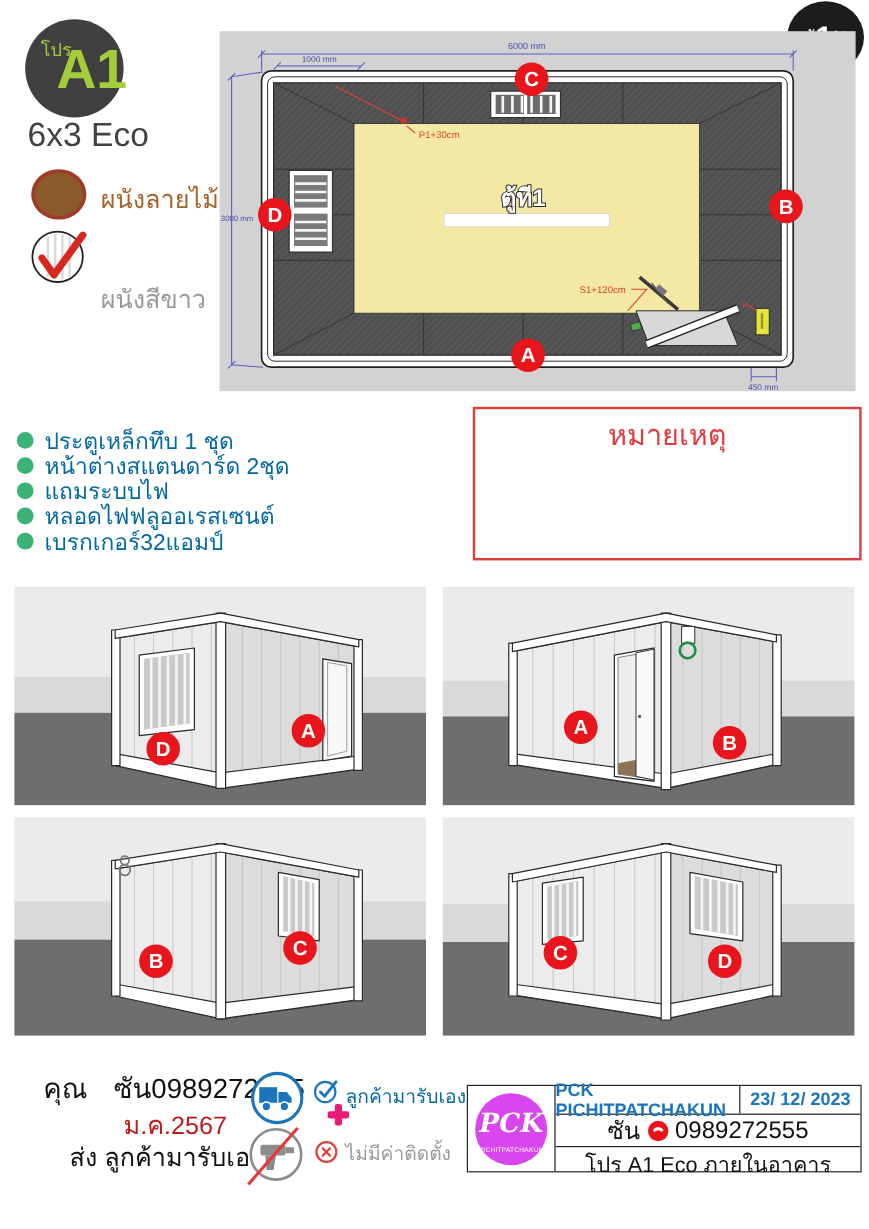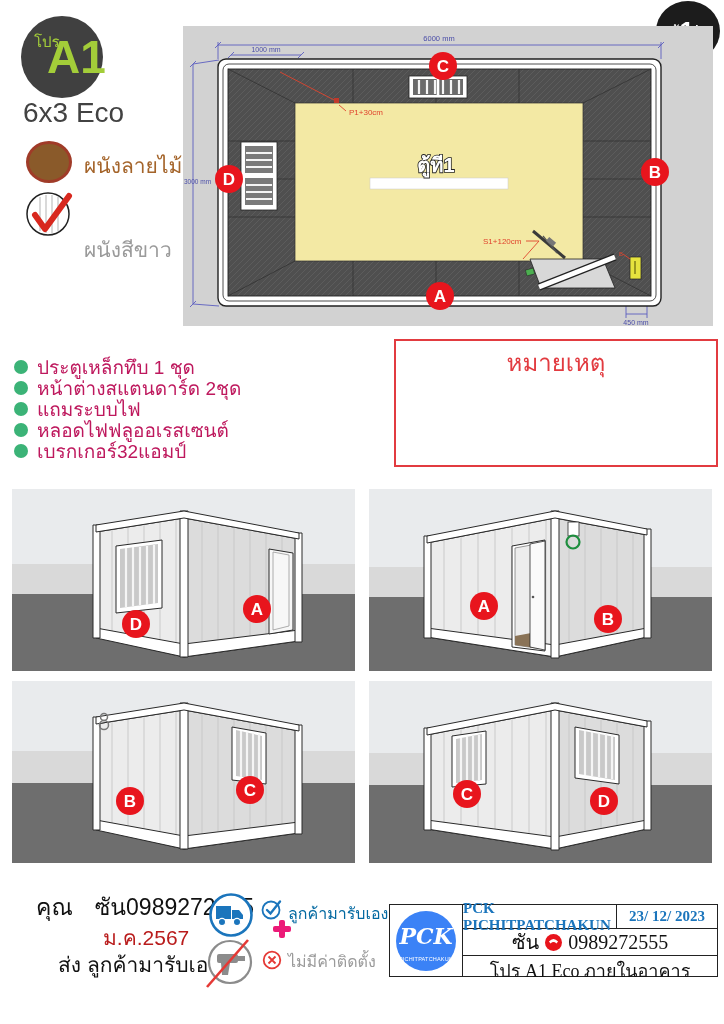--- a/index.html
+++ b/index.html
@@ -16,21 +16,21 @@
   .unit-badge .u-num{font-size:26px;font-weight:bold;}
   .unit-badge .u-tot{font-size:14px;font-weight:bold;}
   
   .legend-wood-swatch{position:absolute;left:26px;top:141px;width:46px;height:42px;border-radius:50%;
       background:#8a5a2a;border:3px solid #a03b28;box-sizing:border-box;}
   .legend-wood-label{position:absolute;left:84px;top:149px;font-size:21px;color:#a4642a;}
   .legend-white-swatch{position:absolute;left:25px;top:191px;width:48px;height:46px;}
   .legend-white-label{position:absolute;left:84px;top:201px;font-size:21px;color:#9a9a9a;margin-top:32px;}
   
   .features{position:absolute;left:14px;top:356px;}
-  .feature{display:flex;align-items:center;height:21px;font-size:19px;color:#be185d;}
+  .feature{display:flex;align-items:center;height:21px;font-size:19px;color:#0369a1;}
   .feature .dot{width:14px;height:14px;border-radius:50%;background:#3bb377;margin-right:9px;flex:0 0 auto;}
   
   .note-box{position:absolute;left:394px;top:339px;width:320px;height:124px;border:2px solid #e23b40;}
   .note-title{margin-top:2px;text-align:center;font-size:24px;color:#e23b40;}
   
   .view{position:absolute;width:343px;height:182px;}
   svg{display:block;overflow:visible;}
   .sky{fill:#e9ebed}.mid{fill:#d9d9d9}.ground{fill:#6e6e6e}
   .ol{stroke:#2a2a2a;stroke-width:1;stroke-linejoin:round}
   .faceL{fill:#ececec}.faceR{fill:#dcdcdc}.white{fill:#fff}
@@ -53,25 +53,25 @@
   .pickup-label{position:absolute;left:288px;top:901px;font-size:16px;color:#0369a1;}
   .noinstall-label{position:absolute;left:288px;top:949px;font-size:16px;color:#9a9a9a;}
   .plus-icon{position:absolute;left:273px;top:920px;width:18px;height:18px;}
   .plus-icon::before,.plus-icon::after{content:"";position:absolute;background:#ec1a78;border-radius:2px;}
   .plus-icon::before{left:6px;top:0;width:6px;height:18px;}
   .plus-icon::after{left:0;top:6px;width:18px;height:6px;}
   
   .co-table{position:absolute;left:389px;top:904px;width:329px;height:73px;border:1.4px solid #222;
             box-sizing:border-box;display:flex;background:#fff;}
   .logo-cell{width:72px;border-right:1.2px solid #222;display:flex;align-items:center;justify-content:center;}
-  .logo-circle{position:relative;width:60px;height:60px;border-radius:50%;background:#3b82f6;}
+  .logo-circle{position:relative;width:60px;height:60px;border-radius:50%;background:#d946ef;}
   .logo-mono{position:absolute;left:0;right:0;top:12px;text-align:center;color:#fff;
              font-family:"DejaVu Serif","Liberation Serif",serif;font-style:italic;font-weight:bold;font-size:22px;}
   .logo-band{position:absolute;left:0;right:0;bottom:9px;text-align:center;color:#fff;font-size:5.5px;letter-spacing:.2px;}
-  .co-right{flex:1;display:flex;flex-direction:column;font-family:Liberation Serif, serif;}
+  .co-right{flex:1;display:flex;flex-direction:column;}
   .co-row1{height:23px;display:flex;border-bottom:1.2px solid #222;}
   .co-name{flex:1;display:flex;align-items:center;justify-content:center;color:#1b75bc;font-weight:bold;font-size:15px;}
   .co-date{width:100px;border-left:1.2px solid #222;display:flex;align-items:center;justify-content:center;
            color:#1b75bc;font-weight:bold;font-size:15px;}
   .co-row2{height:26px;border-bottom:1.2px solid #222;display:flex;align-items:center;justify-content:center;
            font-size:20px;color:#111;gap:6px;}
   .co-row3{flex:1;display:flex;align-items:center;justify-content:center;font-size:18px;color:#111;}
   .phone-ic{width:17px;height:17px;border-radius:50%;background:#e8141c;display:inline-flex;align-items:center;justify-content:center;}
 </style>
 </head>

